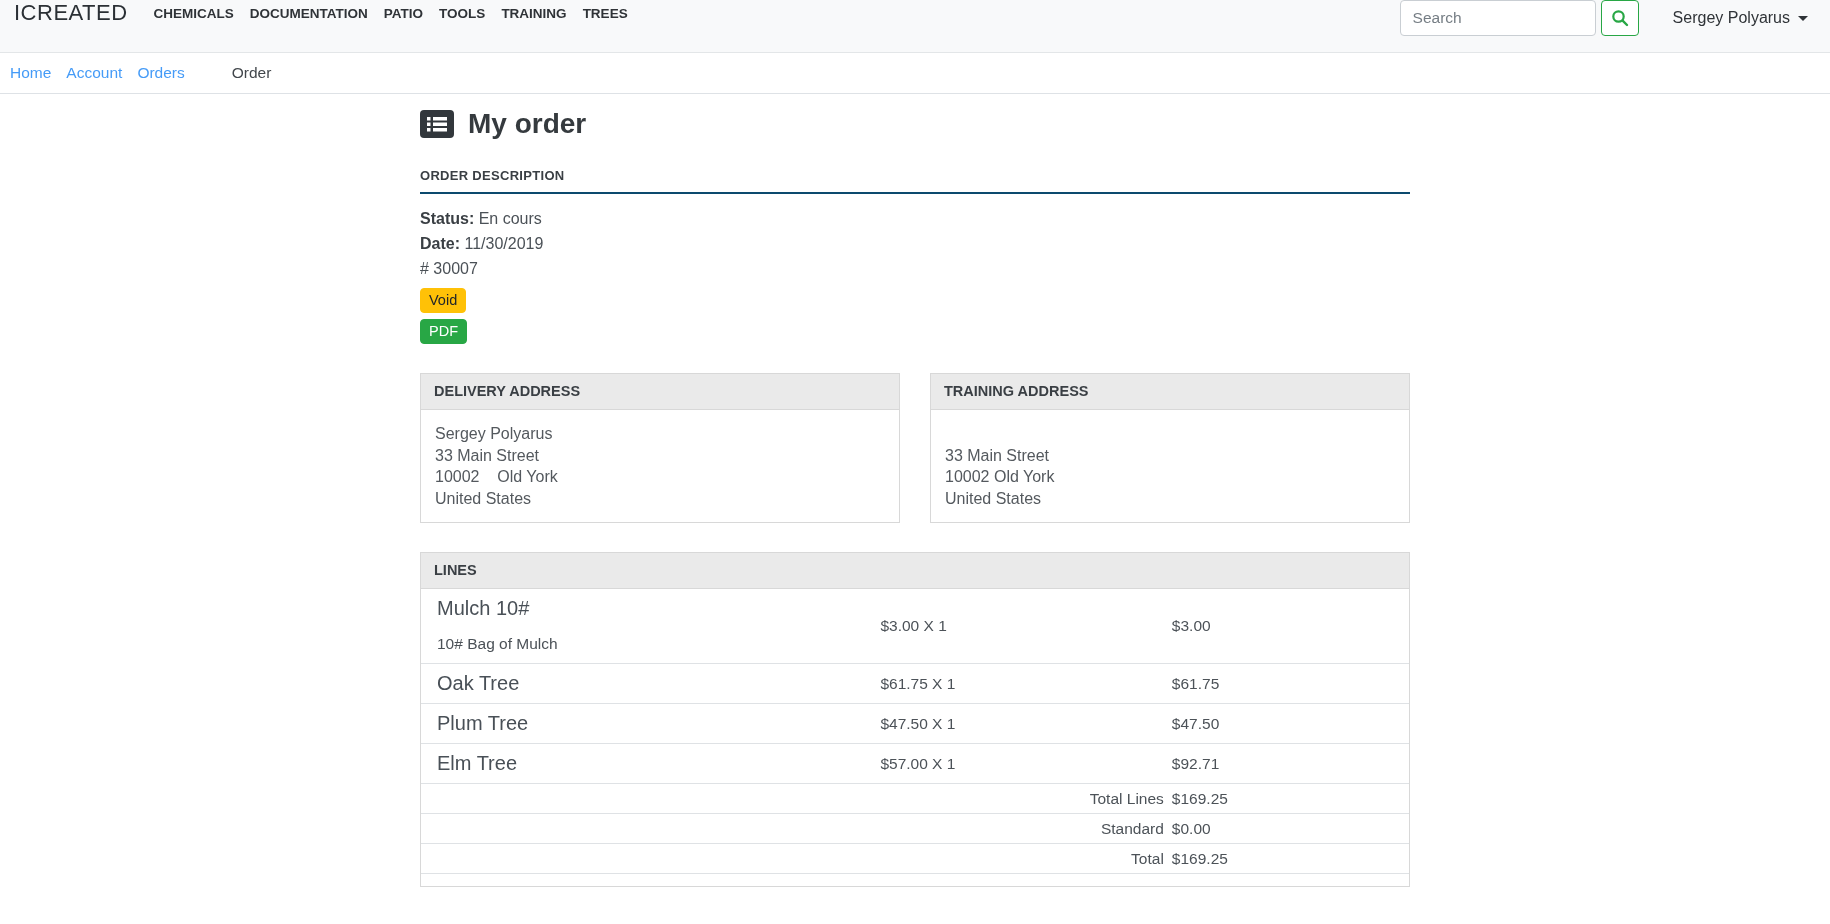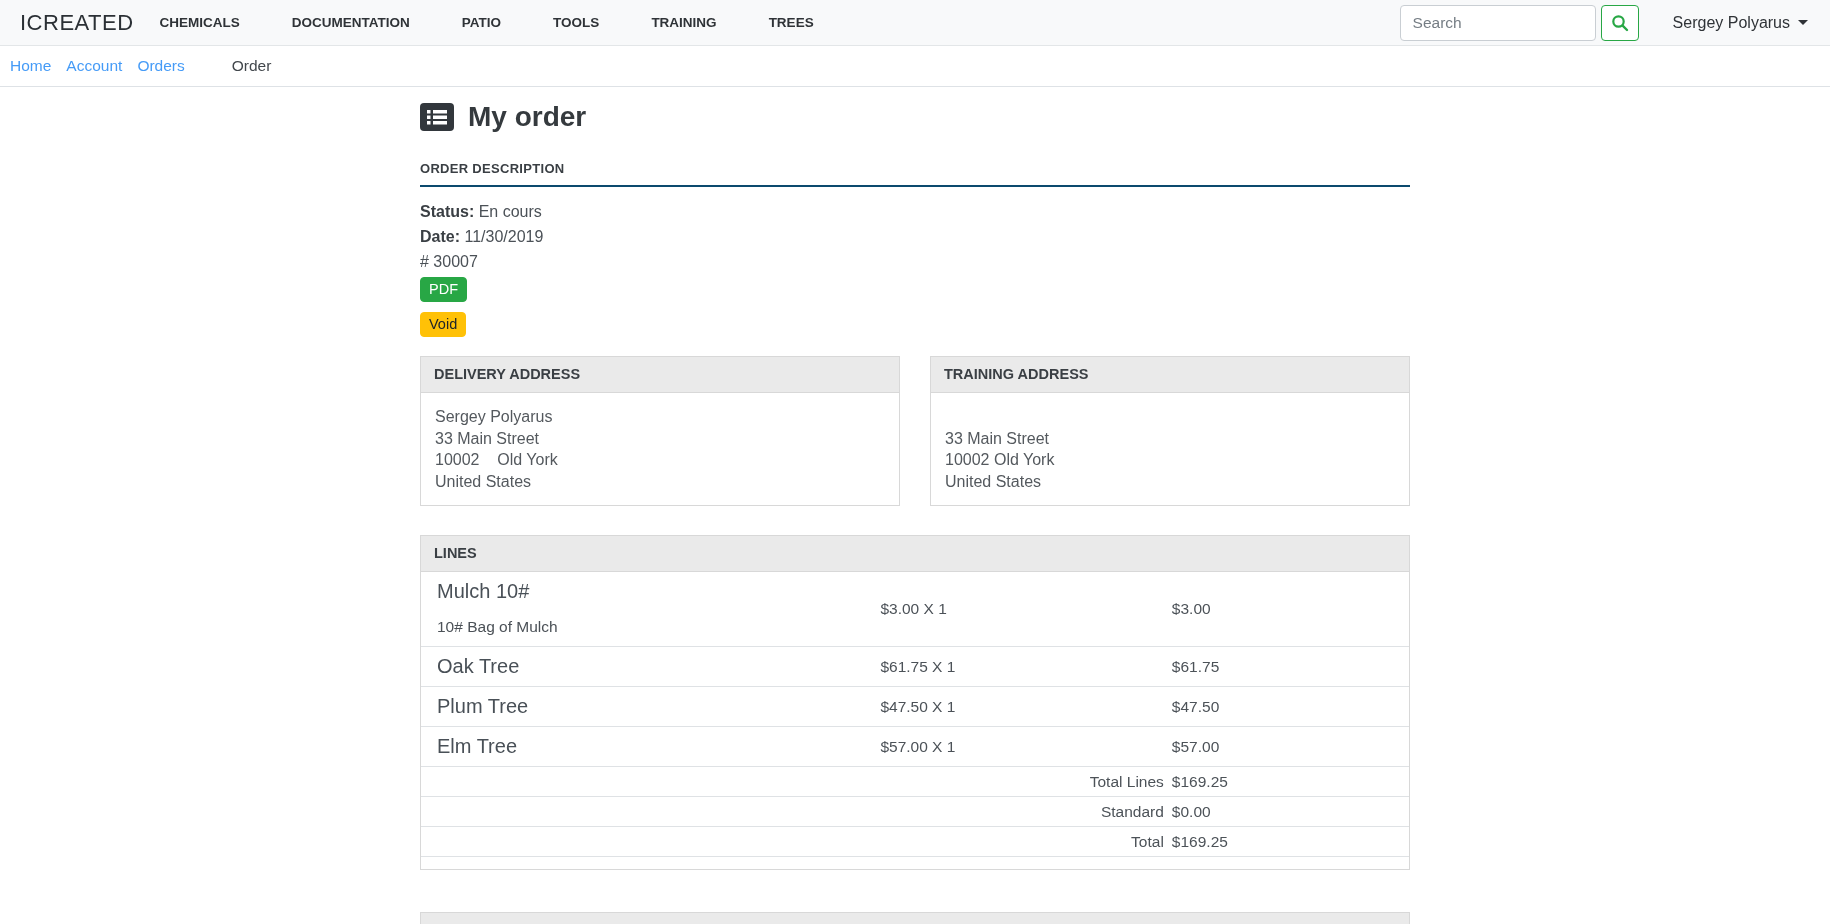--- a/index.html
+++ b/index.html
@@ -6,36 +6,36 @@
   html, body {
     width: 1830px; height: 924px;
     overflow: hidden;
     background: #fff;
     font-family: "Liberation Sans", sans-serif;
     color: #4b5157;
   }
 
   
   .navbar {
-    height: 46px;
+    height: 53px;
     background: #f8f9fa;
     border-bottom: 1px solid #e3e6e8;
     display: flex;
-    align-items: center;
-    padding: 0 22px 0 20px;
+    align-items: flex-start;
+    padding: 0 22px 0 14px;
   }
   .brand {
     font-size: 22px;
     color: #2b3035;
     letter-spacing: 0.5px;
     text-decoration: none;
     margin-right: 18px;
     cursor: pointer;
   }
-  .nav-items { display: flex; align-items: center; gap: 36px; }
+  .nav-items { display: flex; align-items: center; }
   .nav-item {
     font-size: 13.5px;
     font-weight: bold;
     color: #2f3337;
     text-decoration: none;
     padding: 6px 8px;
     cursor: pointer;
     white-space: nowrap;
   }
   .nav-right { margin-left: auto; display: flex; align-items: center; }
@@ -128,21 +128,21 @@
     line-height: 19px;
     padding: 2px 8px;
     border-radius: 4px;
     border: 1px solid transparent;
     cursor: pointer;
   }
   .btn-void { background: #ffc107; border-color: #ffc107; color: #212529; }
   .btn-pdf  { background: #28a745; border-color: #28a745; color: #ffffff; }
 
   
-  .addr-row { margin-top: 19px; display: flex; gap: 30px; }
+  .addr-row { margin-top: 29px; display: flex; gap: 30px; }
   .addr-row .panel { flex: 1 1 0; }
   .panel { border: 1px solid #d8d8d8; background: #fff; }
   .panel-header {
     background: #eaeaea;
     border-bottom: 1px solid #d8d8d8;
     padding: 8px 13px;
     font-size: 14.5px;
     line-height: 19px;
     font-weight: bold;
     color: #3a3f44;
@@ -258,25 +258,25 @@
   <p class="info-line first">
     <span class="info-label">Status:</span>
     <span>En cours</span>
   </p>
   <p class="info-line">
     <span class="info-label">Date:</span>
     <span>11/30/2019</span>
   </p>
   <p class="info-line"># 30007</p>
 
+  <div class="btn-row first">
+    <button class="btn btn-void">Void</button>
+  </div>
   <div class="btn-row">
     <button class="btn btn-pdf">PDF</button>
-  </div>
-  <div class="btn-row first">
-    <button class="btn btn-void">Void</button>
   </div>
 
   <div class="addr-row">
     <section class="panel">
       <div class="panel-header">DELIVERY ADDRESS</div>
       <div class="panel-body">
 
           <div class="addr-line">Sergey Polyarus</div>
 
           <div class="addr-line">33 Main Street</div>
@@ -333,21 +333,21 @@
               <td class="cell-price">$47.50 X 1</td>
               <td class="cell-amount">$47.50</td>
             </tr>
 
             <tr class="line-row">
               <td class="cell-product">
                 <div class="line-name">Elm Tree</div>
 
               </td>
               <td class="cell-price">$57.00 X 1</td>
-              <td class="cell-amount">$57.00</td>
+              <td class="cell-amount">$92.71</td>
             </tr>
           </tbody>
         <tbody>
 
             <tr class="total-row">
               <td class="cell-total-label" colspan="2">Total Lines</td>
               <td class="cell-amount">$169.25</td>
             </tr>
 
             <tr class="total-row">

